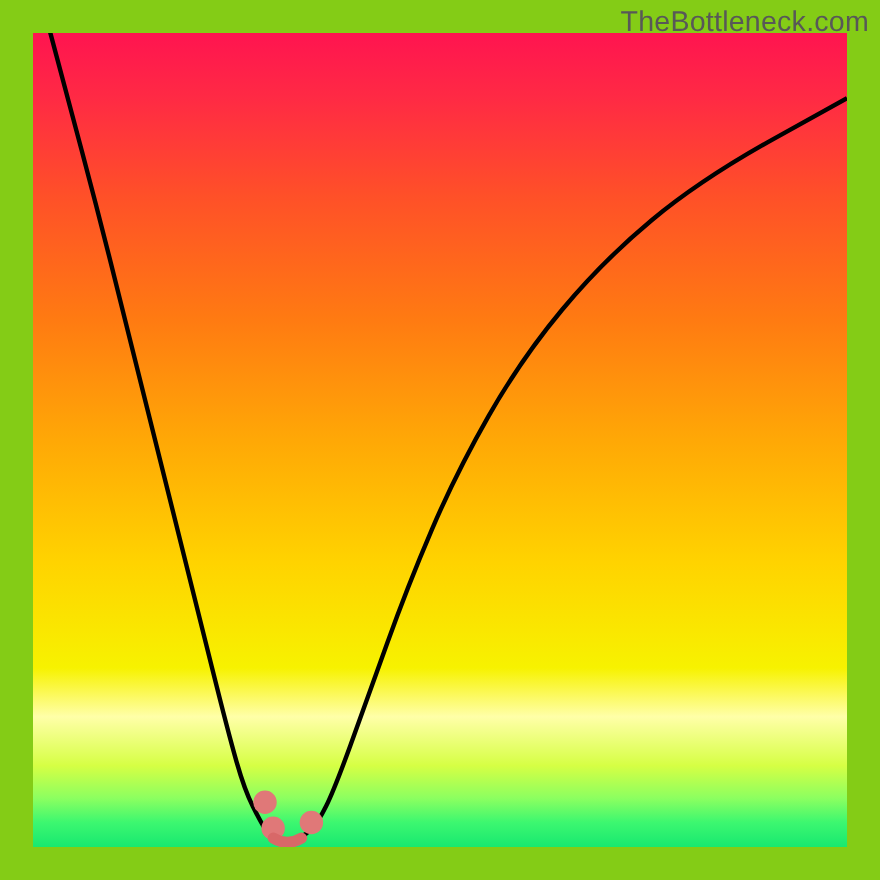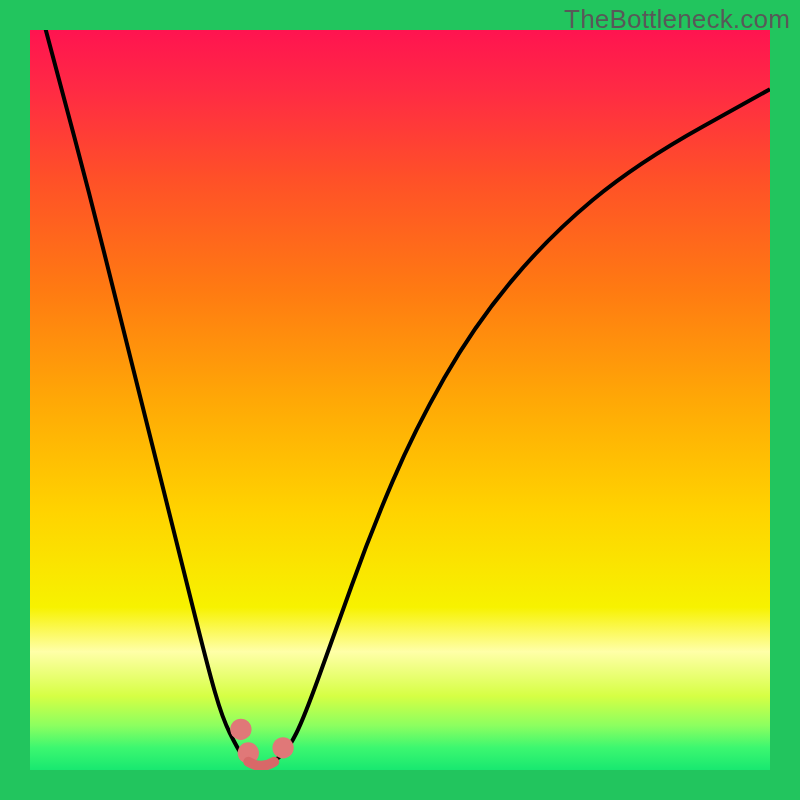--- a/index.html
+++ b/index.html
@@ -8,21 +8,21 @@
     width: 800px;
     height: 800px;
     overflow: hidden;
     background: #000;
     font-family: Arial, Helvetica, sans-serif;
   }
   .frame {
     position: relative;
     width: 800px;
     height: 800px;
-    background: #22c55e;
+    background: #84cc16;
   }
   .watermark {
     position: absolute;
     top: 4px;
     right: 10px;
     color: #585858;
     font-size: 26px;
     font-weight: 500;
     letter-spacing: 0.2px;
   }

